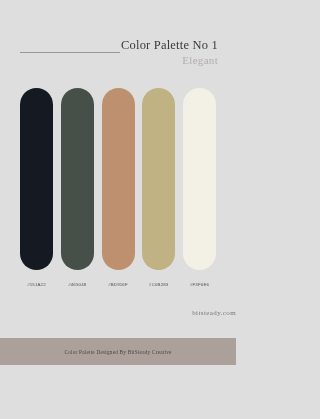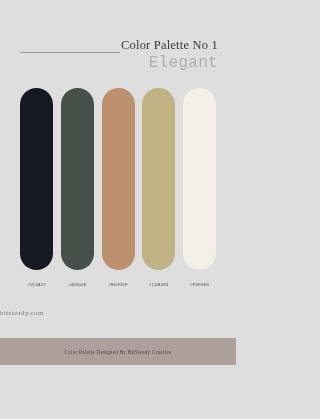--- a/index.html
+++ b/index.html
@@ -46,22 +46,22 @@
   }
   .title {
     font-family: "Liberation Serif", serif;
     font-size: 12.5px;
     letter-spacing: 0.2px;
     color: #3a3a3c;
     line-height: 1.15;
     white-space: nowrap;
   }
   .subtitle {
-    font-family: Liberation Mono, monospace;
-    font-size: 16px;
+    font-family: Liberation Serif, serif;
+    font-size: 11px;
     color: #b3aeab;
     line-height: 1.2;
     margin-top: 2px;
     letter-spacing: 0.3px;
   }
 
   
   .swatch-area {
     position: relative;
     flex: 0 0 auto;
@@ -95,21 +95,21 @@
     color: #55504d;
     font-family: "Liberation Sans", sans-serif;
     white-space: nowrap;
   }
 
   
   .site-wrap {
     flex: 1 1 auto;
     display: flex;
     align-items: center;
-    justify-content: flex-start;
+    justify-content: flex-end;
   }
   .site {
     font-family: "Liberation Serif", serif;
     font-size: 7px;
     color: #7e7874;
     letter-spacing: 0.4px;
   }
 
   
   .footer {

